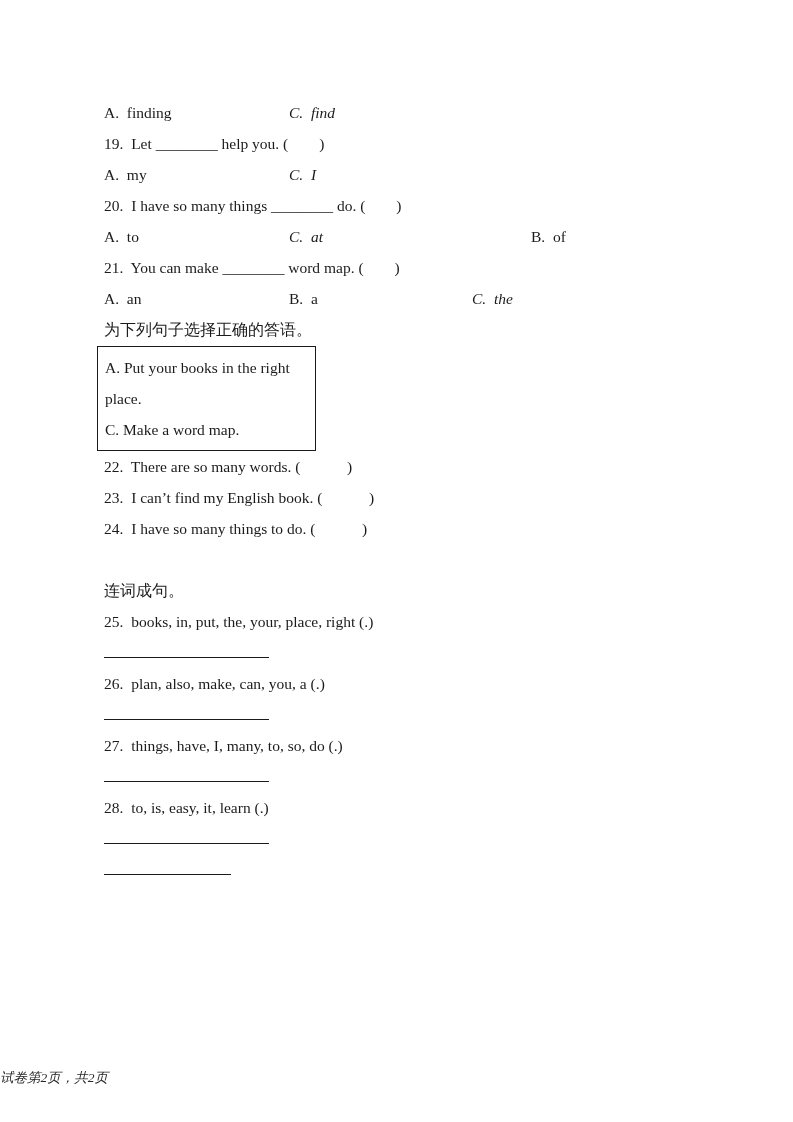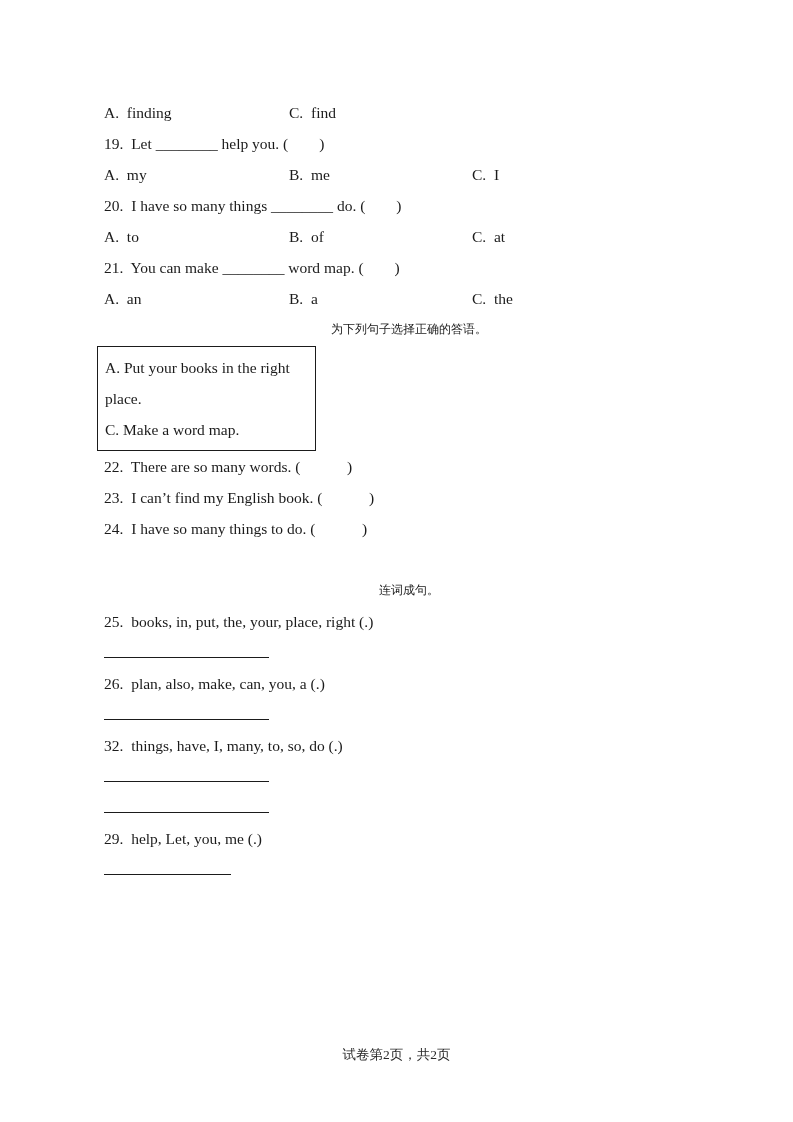--- a/index.html
+++ b/index.html
@@ -8,63 +8,62 @@
     width:793px; height:1122px; position:relative; overflow:hidden;
     font-family:"Liberation Serif","DejaVu Serif",serif;
     font-size:15.5px; color:#1b1b1b;
   }
   .content { position:absolute; left:104px; top:97px; width:610px; }
   .row { line-height:31px; min-height:31px; white-space:pre-wrap; }
   .options { display:flex; }
   .opt { white-space:pre-wrap; }
   .opt-a { width:185px; }
   .opt-b { width:183px; }
-  .opt-c { flex:1; }
-  .section { font-size:12px;text-align:center; }
+  .opt-c { flex:1;font-style:italic; }
+  .section { font-size:16px; }
   .answer-box {
     width:219px; margin-left:-7px; margin-top:1px;
     border:1.5px solid #1b1b1b;
     padding:5px 12px 5px 7px;
     font-family:Liberation Serif, serif;
   }
   .box-line { line-height:31px; white-space:pre-wrap; }
   .spacer { height:31px; }
   .line-row { line-height:31px; min-height:31px; }
   .answer-line {
     display:inline-block; width:165px; height:2px;
     border-bottom:1.6px solid #1b1b1b; vertical-align:baseline;
   }
   .answer-line.short { width:127px; }
   .footer {
-    position:absolute; left:0; top:1046px; width:100%;
-    text-align:center; font-size:13.5px; color:#2a2a2a;
+    position:absolute; left:0; top:1069px; width:100%;
+    text-align:left; font-size:13.5px; color:#2a2a2a;font-style:italic;
   }
 </style>
 </head>
 <body>
 
 <main class="content">
 
   <div class="row options">
     <span class="opt opt-a">A.  finding</span>
     <span class="opt opt-c">C.  find</span>
   </div>
 
   <div class="row">19.  Let ________ help you. (        )</div>
   <div class="row options">
     <span class="opt opt-a">A.  my</span>
-    <span class="opt opt-b">B.  me</span>
     <span class="opt opt-c">C.  I</span>
   </div>
 
   <div class="row">20.  I have so many things ________ do. (        )</div>
   <div class="row options">
     <span class="opt opt-a">A.  to</span>
+    <span class="opt opt-c">C.  at</span>
     <span class="opt opt-b">B.  of</span>
-    <span class="opt opt-c">C.  at</span>
   </div>
 
   <div class="row">21.  You can make ________ word map. (        )</div>
   <div class="row options">
     <span class="opt opt-a">A.  an</span>
     <span class="opt opt-b">B.  a</span>
     <span class="opt opt-c">C.  the</span>
   </div>
 
   <div class="row section">为下列句子选择正确的答语。</div>
@@ -81,23 +80,23 @@
   <div class="row spacer"></div>
 
   <div class="row section">连词成句。</div>
 
   <div class="row">25.  books, in, put, the, your, place, right (.)</div>
   <div class="row line-row"><span class="answer-line"></span></div>
 
   <div class="row">26.  plan, also, make, can, you, a (.)</div>
   <div class="row line-row"><span class="answer-line"></span></div>
 
-  <div class="row">32.  things, have, I, many, to, so, do (.)</div>
+  <div class="row">27.  things, have, I, many, to, so, do (.)</div>
   <div class="row line-row"><span class="answer-line"></span></div>
 
+  <div class="row">28.  to, is, easy, it, learn (.)</div>
   <div class="row line-row"><span class="answer-line"></span></div>
 
-  <div class="row">29.  help, Let, you, me (.)</div>
   <div class="row line-row"><span class="answer-line short"></span></div>
 
 </main>
 
 <footer class="footer">试卷第2页，共2页</footer>
 
 </body></html>

